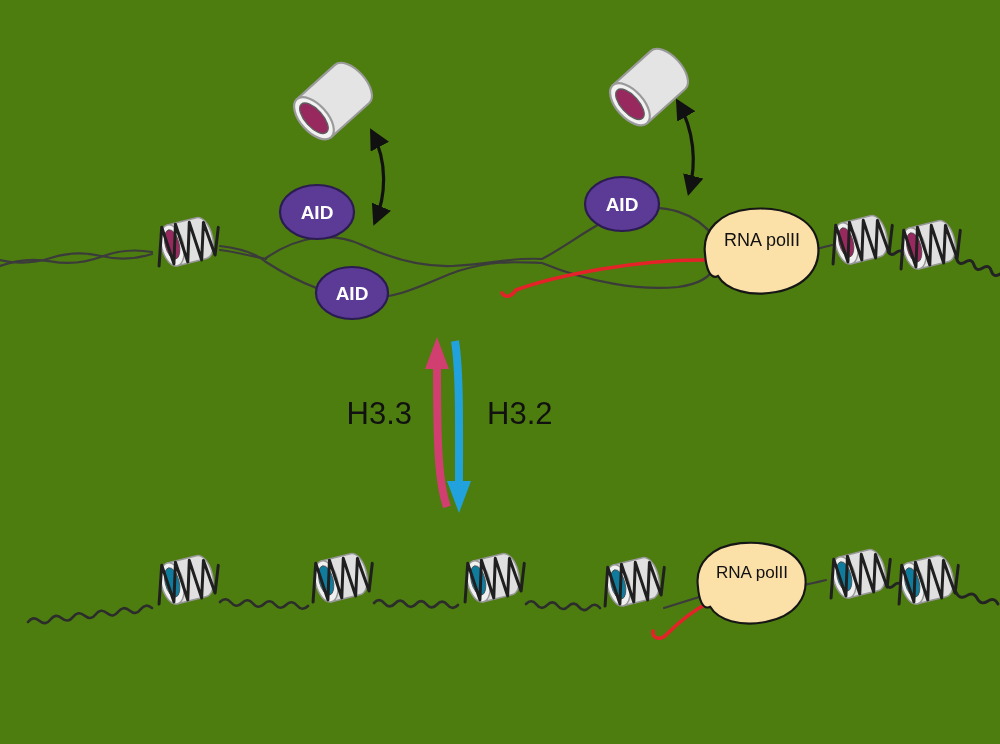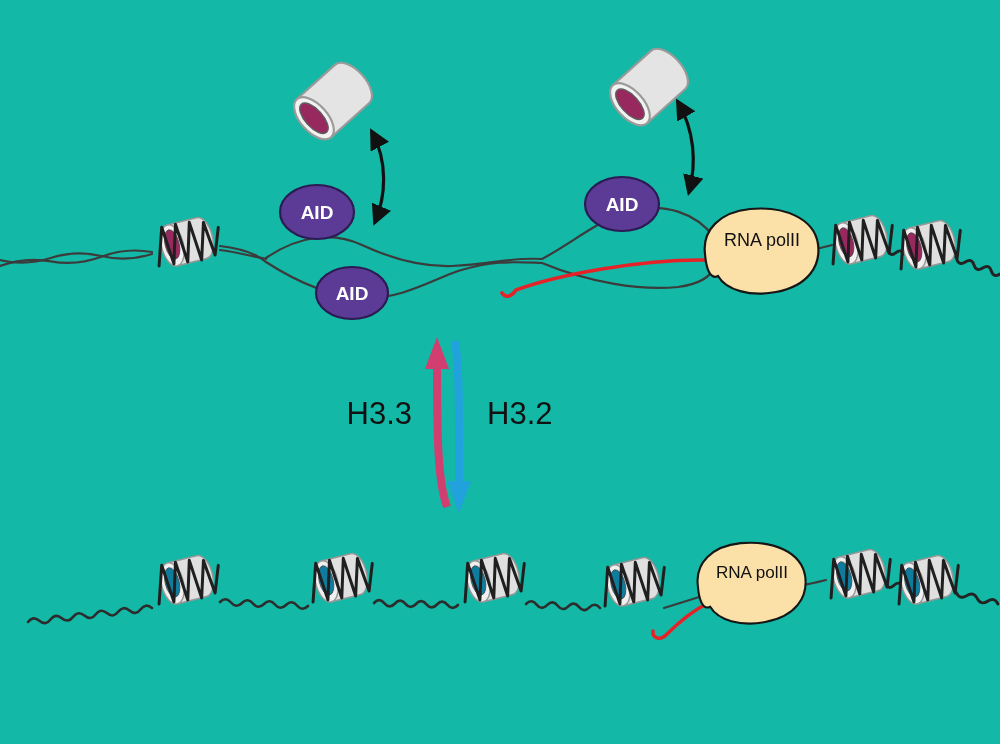--- a/index.html
+++ b/index.html
@@ -1,16 +1,16 @@
 <!DOCTYPE html>
 <html><head>
 <meta charset="utf-8">
 <style>
   html,body{margin:0;padding:0;background:#ffffff;}
-  .stage{position:relative;width:1000px;height:744px;background:#14b8a6;overflow:hidden;
+  .stage{position:relative;width:1000px;height:744px;background:#4d7c0f;overflow:hidden;
          font-family:"Liberation Sans","DejaVu Sans",sans-serif;}
   svg{display:block;}
   .dna{fill:none;stroke:#3b3b3b;stroke-width:2.2;stroke-linecap:round;}
   .dna-b{fill:none;stroke:#2c2c2c;stroke-width:2.6;stroke-linecap:round;}
   .dna-coil{fill:none;stroke:#232323;stroke-width:2.9;stroke-linecap:round;}
   .rna{fill:none;stroke-width:3.6;stroke-linecap:round;}
   .xarrow{fill:none;stroke:#111111;stroke-width:3.2;stroke-linecap:round;}
   .eq-shaft{fill:none;stroke-width:8;stroke-linecap:butt;}
   text{font-family:"Liberation Sans","DejaVu Sans",sans-serif;}
   .lbl-aid{font-size:19px;font-weight:700;fill:#ffffff;text-anchor:middle;}

